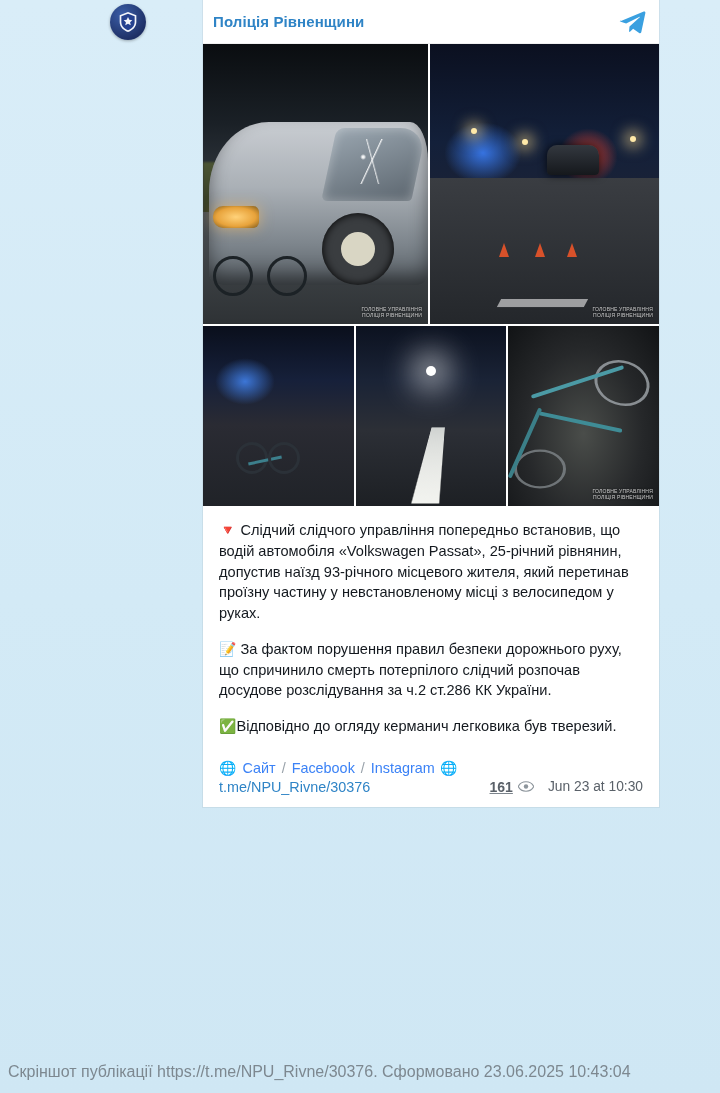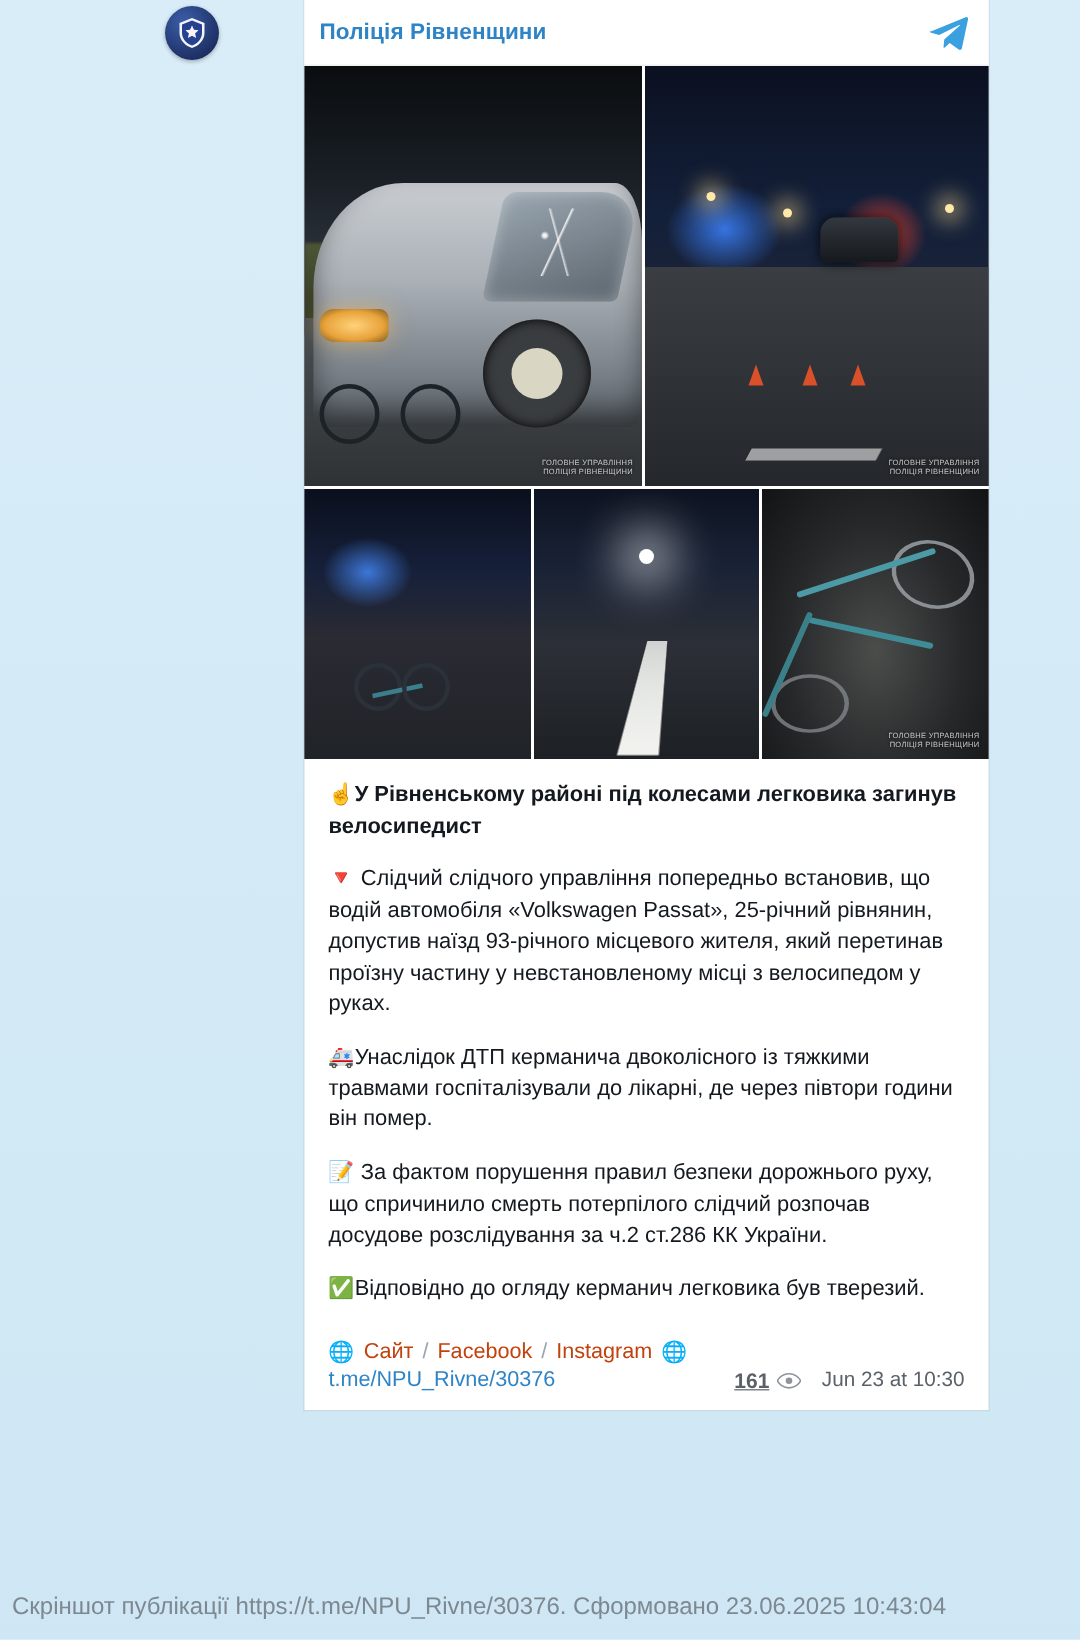--- a/index.html
+++ b/index.html
@@ -158,21 +158,21 @@
   .emj { font-size: 14px; }
   .bold { font-weight: bold; }
 
   
   .footer {
     padding: 2px 16px 12px 16px;
     font-size: 14.4px;
     color: #4a5159;
   }
   .flinks { display:flex; align-items:center; gap:6px; }
-  .flinks a { color:#c2410c; text-decoration:none; }
+  .flinks a { color:#3b82f6; text-decoration:none; }
   .sep { color:#9aa3ab; }
   .globe { font-size: 14px; }
   .frow2 { display:flex; align-items:flex-start; margin-top:3px; }
   .permalink { color:#2f84c6; flex:1; }
   .views { display:flex; align-items:center; gap:5px; color:#7c848c; font-size:13.6px; margin-right:14px;text-decoration:underline;}
   .views .cnt { color:#5a6169; font-weight:bold; font-size:14px;}
   .date { color:#5a6169; font-size:13.8px; }
 
   
   .logo {
@@ -264,28 +264,22 @@
           <div class="fr1"></div>
             <div class="fr2"></div>
             <div class="fr3"></div>
           <div class="wm"><b>ГОЛОВНЕ УПРАВЛІННЯ</b>ПОЛІЦІЯ РІВНЕНЩИНИ</div>
         </div>
       </div>
     </div>
 
     <div class="body">
       <p>
-        <span class="emj">☝️</span><span class="bold">У Рівненському районі під колесами легковика загинув велосипедист</span>
-      </p>
-      <p>
         <span class="emj">🔻</span>
         <span>Слідчий слідчого управління попередньо встановив, що водій автомобіля «Volkswagen Passat», 25-річний рівнянин, допустив наїзд 93-річного місцевого жителя, який перетинав проїзну частину у невстановленому місці з велосипедом у руках.</span>
-      </p>
-      <p>
-        <span class="emj">🚑</span><span>Унаслідок ДТП керманича двоколісного із тяжкими травмами госпіталізували до лікарні, де через півтори години він помер.</span>
       </p>
       <p>
         <span class="emj">📝</span>
         <span>За фактом порушення правил безпеки дорожнього руху, що спричинило смерть потерпілого слідчий розпочав досудове розслідування за ч.2 ст.286 КК України.</span>
       </p>
       <p>
         <span class="emj">✅</span><span>Відповідно до огляду керманич легковика був тверезий.</span>
       </p>
     </div>
 

